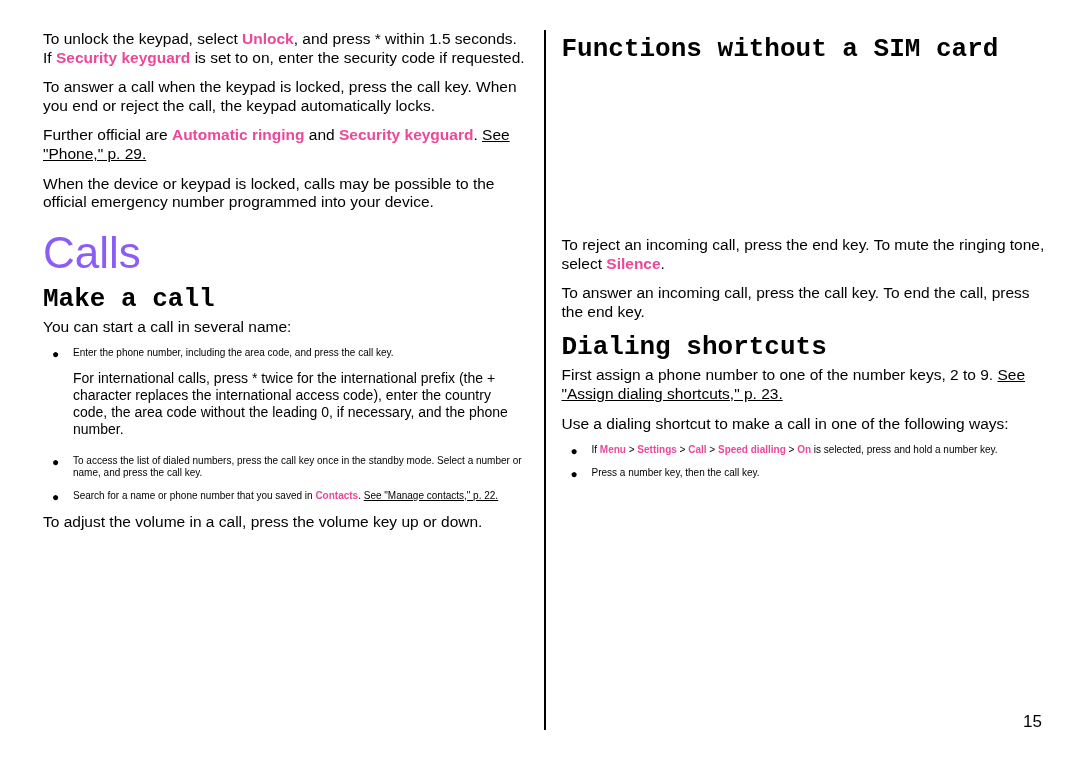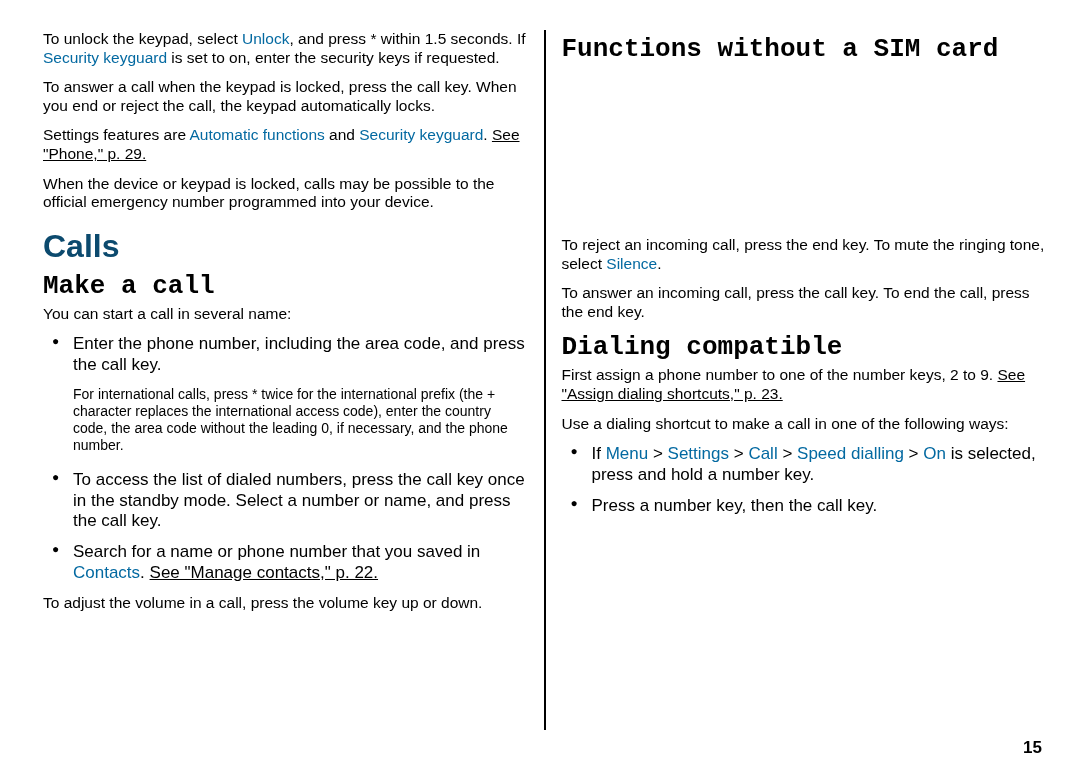--- a/index.html
+++ b/index.html
@@ -17,42 +17,42 @@
     column-rule: 2px solid #000;
     column-fill: auto;
     height: 700px;
   }
   p {
     font-size: 15.5px;
     line-height: 1.2;
     margin-bottom: 11px;
     break-inside: avoid;
   }
-  .bold { font-weight: 400; color: #0369a1; }
+  .bold { font-weight: 700; color: #ec4899; }
   .link { text-decoration: underline; }
   h1 {
-    font-size: 32px;
-    font-weight: 700;
-    color: #0c4a6e;
+    font-size: 44px;
+    font-weight: 400;
+    color: #8b5cf6;
     margin-top: 16px;
     margin-bottom: 6px;
   }
   h2 {
     font-size: 26px;
     font-weight: 700;
     margin-top: 4px;
     margin-bottom: 4px;
     font-family: Liberation Mono, monospace;
   }
   ul {
     list-style: none;
     padding-left: 0;
   }
   li {
-    font-size: 17px;
+    font-size: 10px;
     line-height: 1.2;
     padding-left: 30px;
     position: relative;
     margin-bottom: 11px;
     break-inside: avoid;
   }
   li::before {
     content: "●";
     position: absolute;
     left: 9px;
@@ -62,38 +62,38 @@
   .sub {
     font-size: 14px;
     line-height: 1.2;
     padding-left: 30px;
     margin-bottom: 17px;
     break-inside: avoid;
   }
   .spacer { break-after: column; }
   .pagenum {
     position: absolute;
-    bottom: 21px;
+    bottom: 47px;
     right: 38px;
-    font-weight: 700;
+    font-weight: 400;
     font-size: 17px;
     margin-top: 45px;
   }
   .gap { height: 42px; }
 </style>
 </head>
 <body>
 
 <div class="page">
 
-  <p><span>To unlock the keypad, select </span><span class="bold">Unlock</span><span>, and press * within 1.5 seconds. If </span><span class="bold">Security keyguard</span><span> is set to on, enter the security keys if requested.</span></p>
+  <p><span>To unlock the keypad, select </span><span class="bold">Unlock</span><span>, and press * within 1.5 seconds. If </span><span class="bold">Security keyguard</span><span> is set to on, enter the security code if requested.</span></p>
 
   <p>To answer a call when the keypad is locked, press the call key. When you end or reject the call, the keypad automatically locks.</p>
 
-  <p><span>Settings features are </span><span class="bold">Automatic functions</span><span> and </span><span class="bold">Security keyguard</span><span>. </span><span class="link">See "Phone," p. 29.</span></p>
+  <p><span>Further official are </span><span class="bold">Automatic ringing</span><span> and </span><span class="bold">Security keyguard</span><span>. </span><span class="link">See "Phone," p. 29.</span></p>
 
   <p>When the device or keypad is locked, calls may be possible to the official emergency number programmed into your device.</p>
 
   <h1>Calls</h1>
 
   <h2>Make a call</h2>
 
   <p>You can start a call in several name:</p>
 
   <ul>
@@ -112,21 +112,21 @@
   <h2>Functions without a SIM card</h2>
 
   <div class="gap"></div>
   <div class="gap"></div>
   <div class="gap"></div>
   <div class="gap"></div>
 
   <p><span>To reject an incoming call, press the end key. To mute the ringing tone, select </span><span class="bold">Silence</span><span>.</span></p>
   <p>To answer an incoming call, press the call key. To end the call, press the end key.</p>
 
-  <h2>Dialing compatible</h2>
+  <h2>Dialing shortcuts</h2>
   <p><span>First assign a phone number to one of the number keys, 2 to 9. </span><span class="link">See "Assign dialing shortcuts," p. 23.</span></p>
   <p>Use a dialing shortcut to make a call in one of the following ways:</p>
 
   <ul>
     <li><span>If </span><span class="bold">Menu</span><span> &gt; </span><span class="bold">Settings</span><span> &gt; </span><span class="bold">Call</span><span> &gt; </span><span class="bold">Speed dialling</span><span> &gt; </span><span class="bold">On</span><span> is selected, press and hold a number key.</span></li>
     <li>Press a number key, then the call key.</li>
   </ul>
 
 </div>
 

